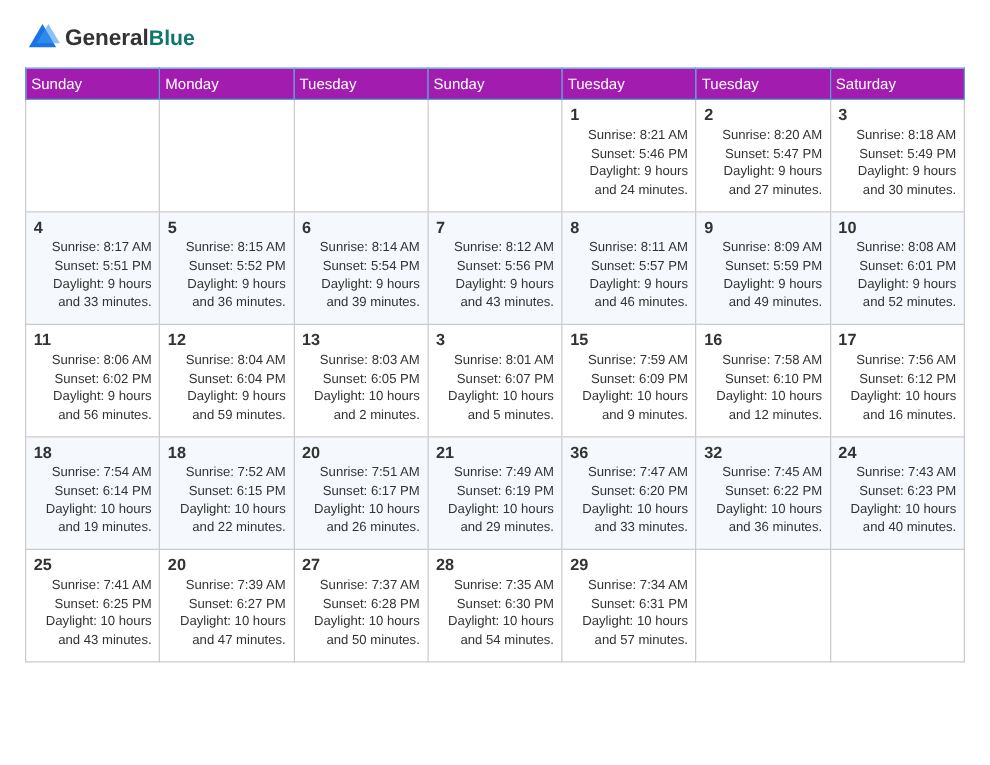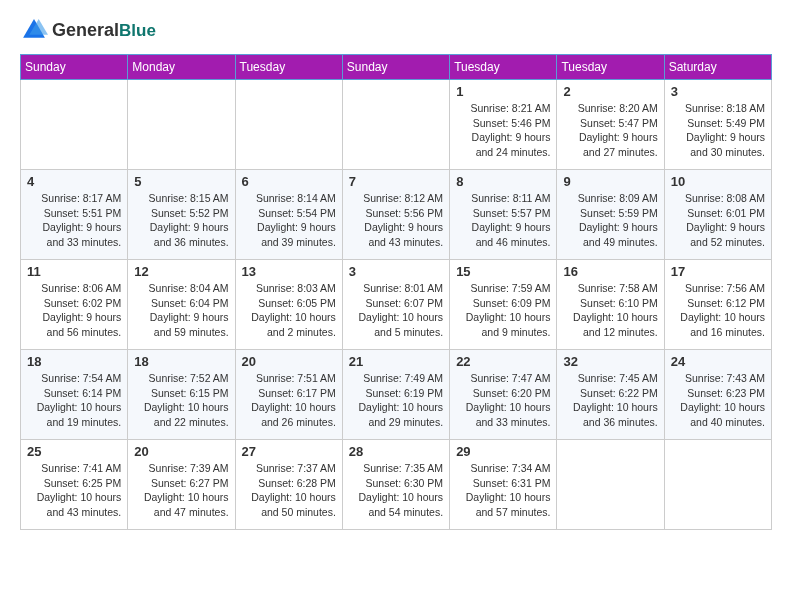--- a/index.html
+++ b/index.html
@@ -211,21 +211,21 @@
         </td>
         <td>
           <span class="day-number">20</span>
           <div class="day-info">Sunrise: 7:51 AM<br>Sunset: 6:17 PM<br>Daylight: 10 hours<br>and 26 minutes.</div>
         </td>
         <td>
           <span class="day-number">21</span>
           <div class="day-info">Sunrise: 7:49 AM<br>Sunset: 6:19 PM<br>Daylight: 10 hours<br>and 29 minutes.</div>
         </td>
         <td>
-          <span class="day-number">22</span>
+          <span class="day-number">36</span>
           <div class="day-info">Sunrise: 7:47 AM<br>Sunset: 6:20 PM<br>Daylight: 10 hours<br>and 33 minutes.</div>
         </td>
         <td>
           <span class="day-number">32</span>
           <div class="day-info">Sunrise: 7:45 AM<br>Sunset: 6:22 PM<br>Daylight: 10 hours<br>and 36 minutes.</div>
         </td>
         <td>
           <span class="day-number">24</span>
           <div class="day-info">Sunrise: 7:43 AM<br>Sunset: 6:23 PM<br>Daylight: 10 hours<br>and 40 minutes.</div>
         </td>

